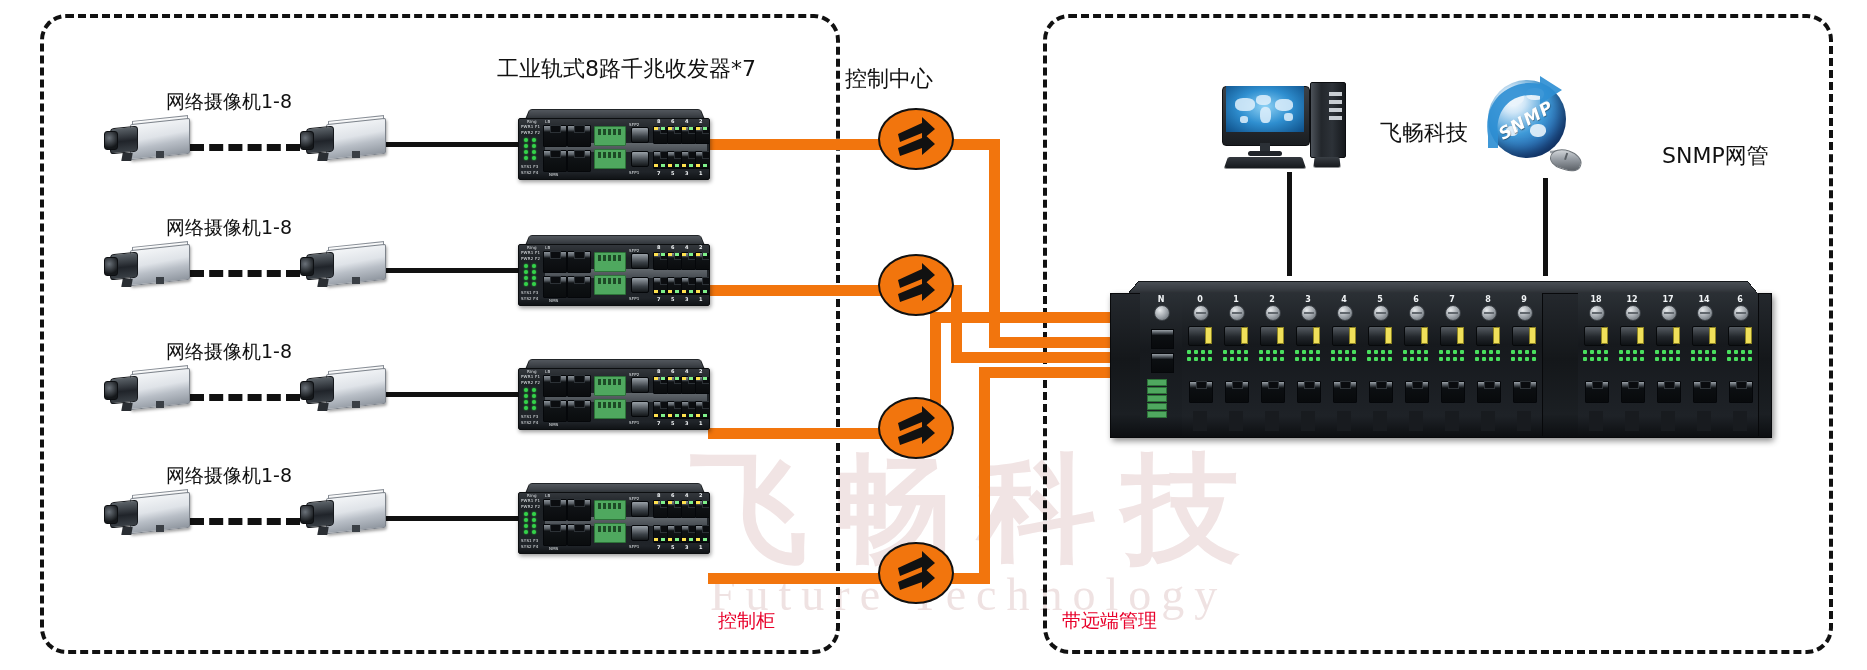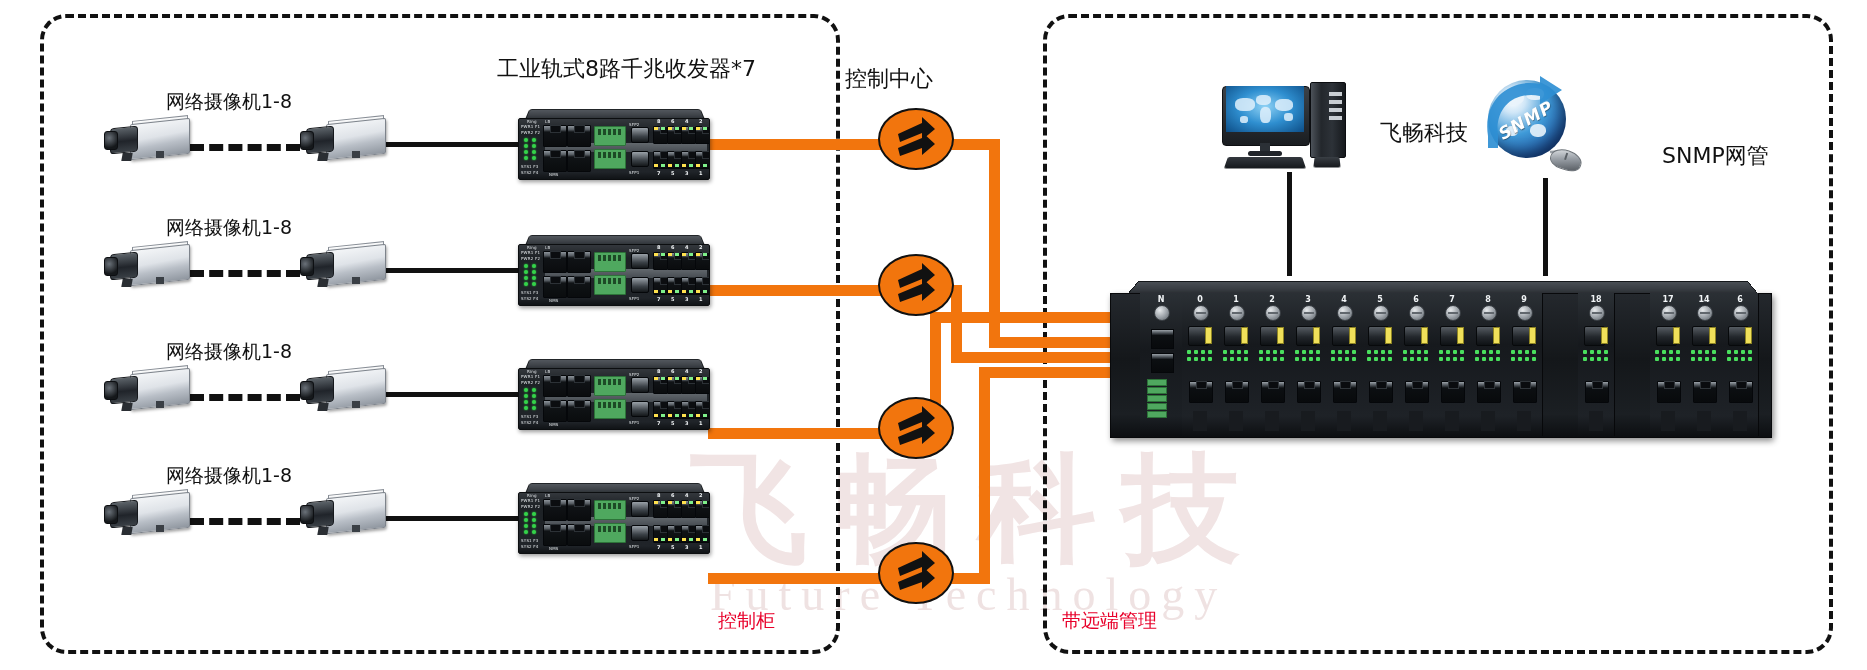--- a/index.html
+++ b/index.html
@@ -990,20 +990,38 @@
             <i style="left: 14px; top: 0px;"></i>
             <i style="left: 21px; top: 0px;"></i>
             <i style="left: 0px; top: 7px;"></i>
             <i style="left: 7px; top: 7px;"></i>
             <i style="left: 14px; top: 7px;"></i>
             <i style="left: 21px; top: 7px;"></i>
           </div>
           <div class="rj"></div>
           <div class="tick"></div>
         </div>
+        <div class="slot" style="left: 474px;">
+          <div class="snum">12</div>
+          <div class="screw"></div>
+          <div class="sfpcage"></div>
+          <div class="sfptab"></div>
+          <div class="ledbank">
+            <i style="left: 0px; top: 0px;"></i>
+            <i style="left: 7px; top: 0px;"></i>
+            <i style="left: 14px; top: 0px;"></i>
+            <i style="left: 21px; top: 0px;"></i>
+            <i style="left: 0px; top: 7px;"></i>
+            <i style="left: 7px; top: 7px;"></i>
+            <i style="left: 14px; top: 7px;"></i>
+            <i style="left: 21px; top: 7px;"></i>
+          </div>
+          <div class="rj"></div>
+          <div class="tick"></div>
+        </div>
         <div class="slot" style="left: 510px;">
           <div class="snum">17</div>
           <div class="screw"></div>
           <div class="sfpcage"></div>
           <div class="sfptab"></div>
           <div class="ledbank">
             <i style="left: 0px; top: 0px;"></i>
             <i style="left: 7px; top: 0px;"></i>
             <i style="left: 14px; top: 0px;"></i>
             <i style="left: 21px; top: 0px;"></i>

